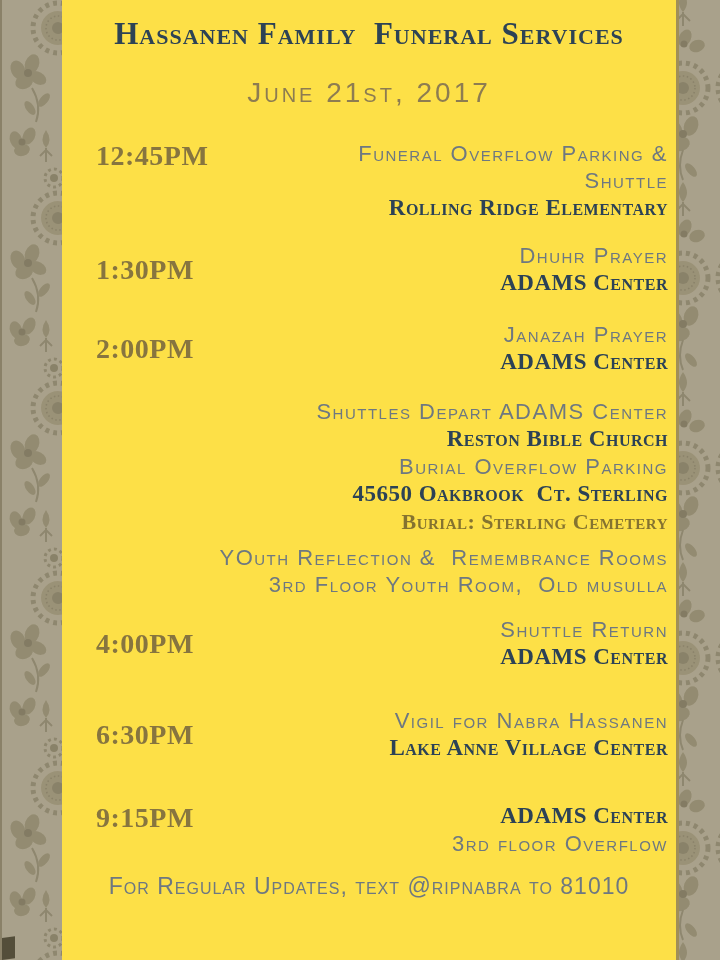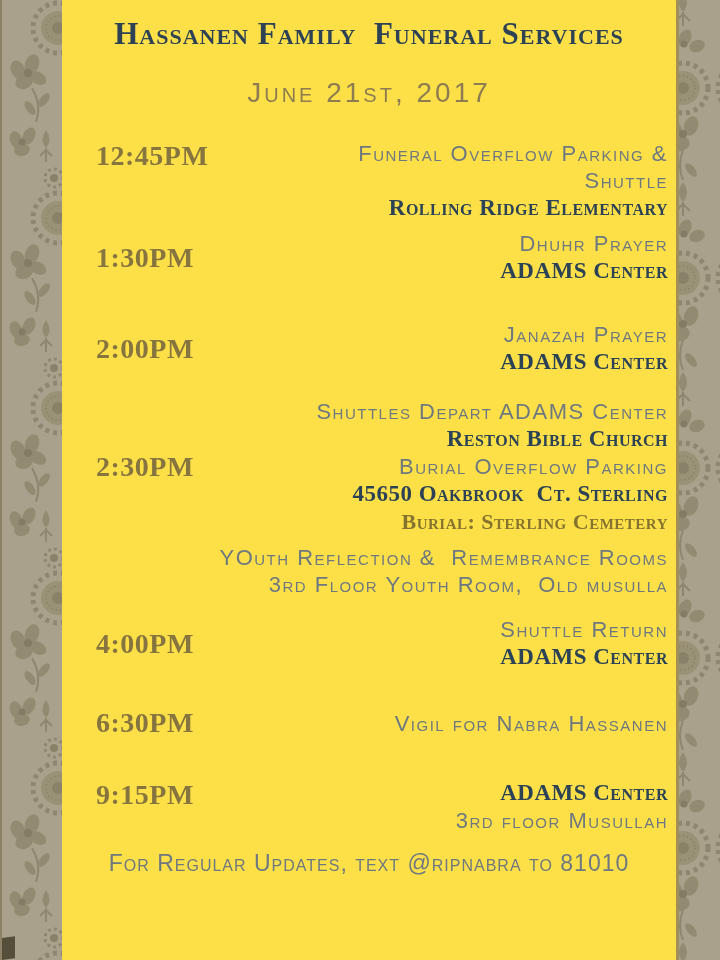--- a/index.html
+++ b/index.html
@@ -31,22 +31,22 @@
     margin:0;font-size:31px;line-height:36px;font-weight:700;
     font-variant:small-caps;letter-spacing:1px;color:#2d4355;white-space:pre;
   }
   .date{
     margin-top:24px;font-family:"Liberation Sans",sans-serif;font-weight:300;
     font-variant:small-caps;font-size:28px;line-height:34px;letter-spacing:3px;color:#8d7c51;
   }
   
   #schedule{width:100%;margin-top:30px;}
   .event-row{display:flex;align-items:center;}
-  .event-row:nth-child(1){margin-bottom:8px;align-items:flex-start;}
-  .event-row:nth-child(2){margin-bottom:36px;}
+  .event-row:nth-child(1){margin-bottom:20px;align-items:flex-start;}
+  .event-row:nth-child(2){margin-bottom:24px;}
   .event-row:nth-child(3){margin-bottom:22px;}
   .event-row:nth-child(4){margin-bottom:8px;}
   .event-row:nth-child(5){margin-bottom:18px;}
   .event-row:nth-child(6){margin-bottom:30px;}
   .event-row:nth-child(7){margin-bottom:40px;margin-top:36px;}
   .event-row:nth-child(8){align-items:flex-start;}
   .time{
     flex:0 0 150px;box-sizing:border-box;padding-left:34px;
     font-weight:700;font-size:28px;line-height:32px;color:#87753f;letter-spacing:.5px;
   }
@@ -169,21 +169,20 @@
 
   <div class="event-row">
     <div class="time">2:00PM</div>
     <div class="lines">
             <div class="line muted">Janazah Prayer</div>
             <div class="line strong">ADAMS Center</div>
           </div>
   </div>
 
   <div class="event-row">
-    <div class="time">2:30PM</div>
     <div class="lines">
             <div class="line muted">Shuttles Depart ADAMS Center</div>
             <div class="line strong">Reston Bible Church</div>
             <div class="line muted">Burial Overflow Parking</div>
             <div class="line strong">45650 Oakbrook  Ct. Sterling</div>
             <div class="line gold">Burial: Sterling Cemetery</div>
           </div>
   </div>
 
   <div class="event-row">
@@ -199,27 +198,28 @@
     <div class="lines">
             <div class="line muted">Shuttle Return</div>
             <div class="line strong">ADAMS Center</div>
           </div>
   </div>
 
   <div class="event-row">
     <div class="time">6:30PM</div>
     <div class="lines">
             <div class="line muted">Vigil for Nabra Hassanen</div>
+            <div class="line strong">Lake Anne Village Center</div>
           </div>
   </div>
 
   <div class="event-row">
     <div class="time">9:15PM</div>
     <div class="lines">
             <div class="line strong">ADAMS Center</div>
-            <div class="line muted">3rd floor Musullah</div>
+            <div class="line muted">3rd floor Overflow</div>
           </div>
   </div>
 </div>
     <div class="footer">For Regular Updates, text @ripnabra to 81010</div>
   </div>
 
 </div>
 
 </body></html>

